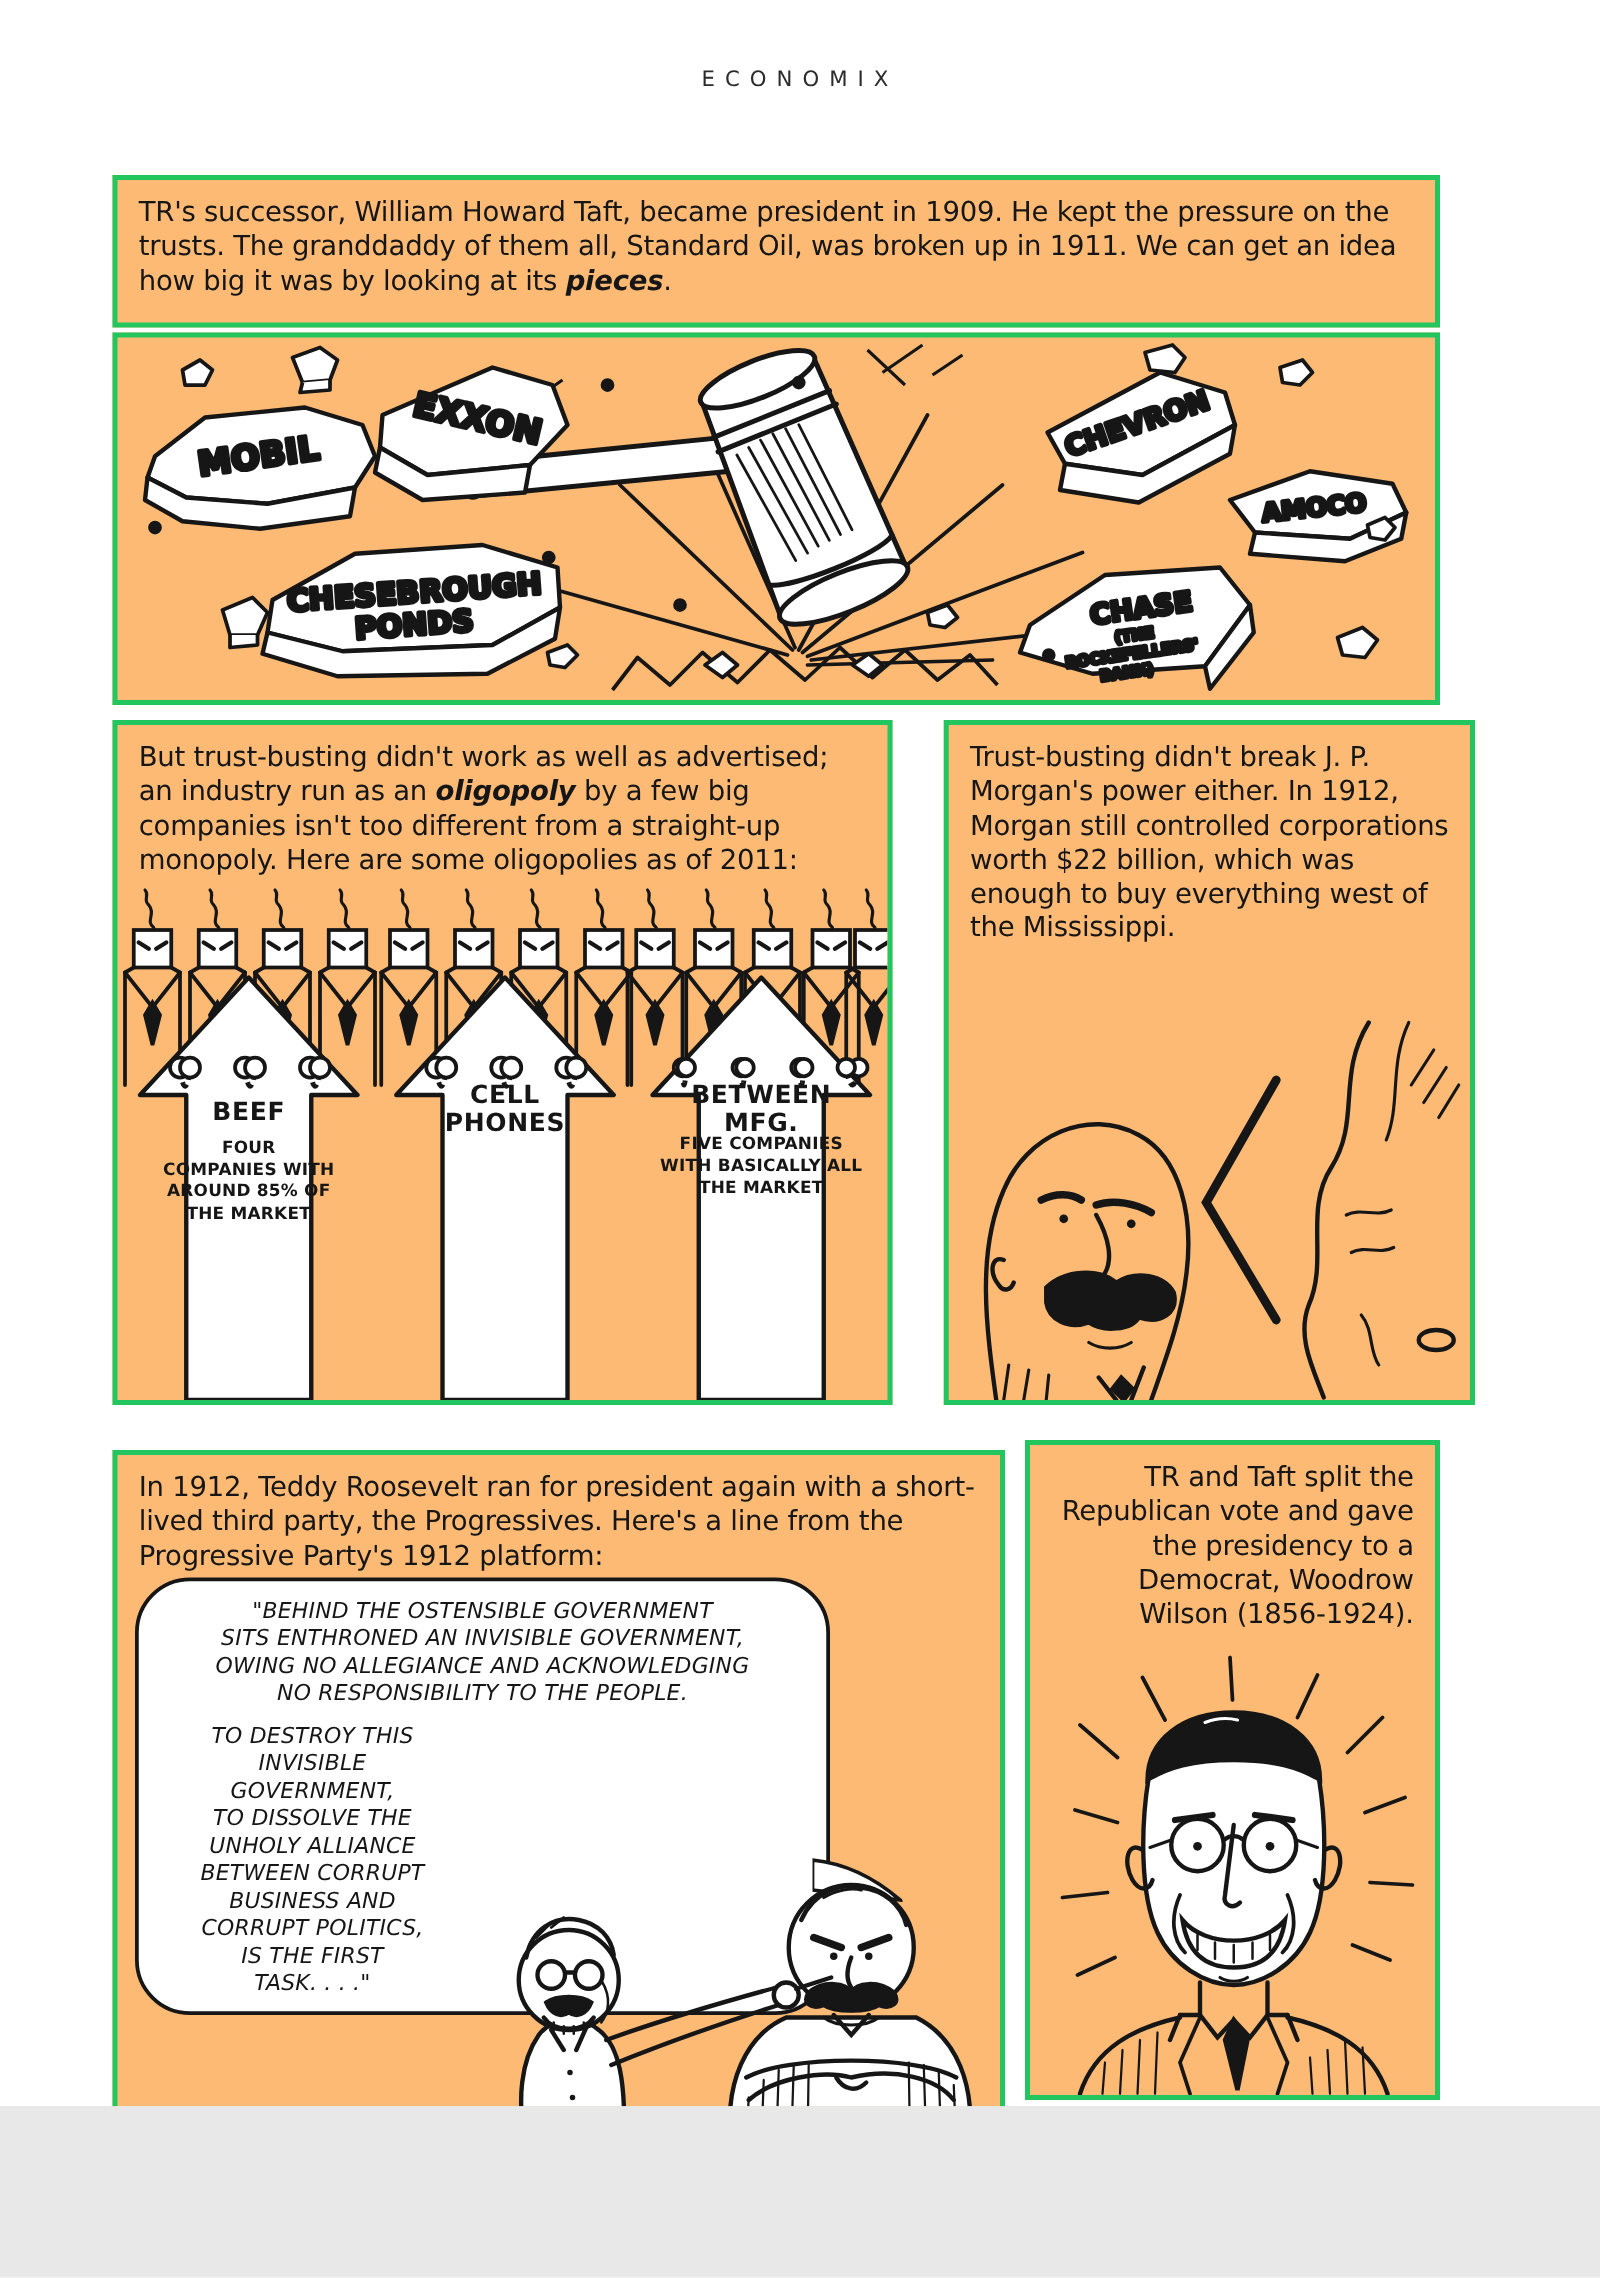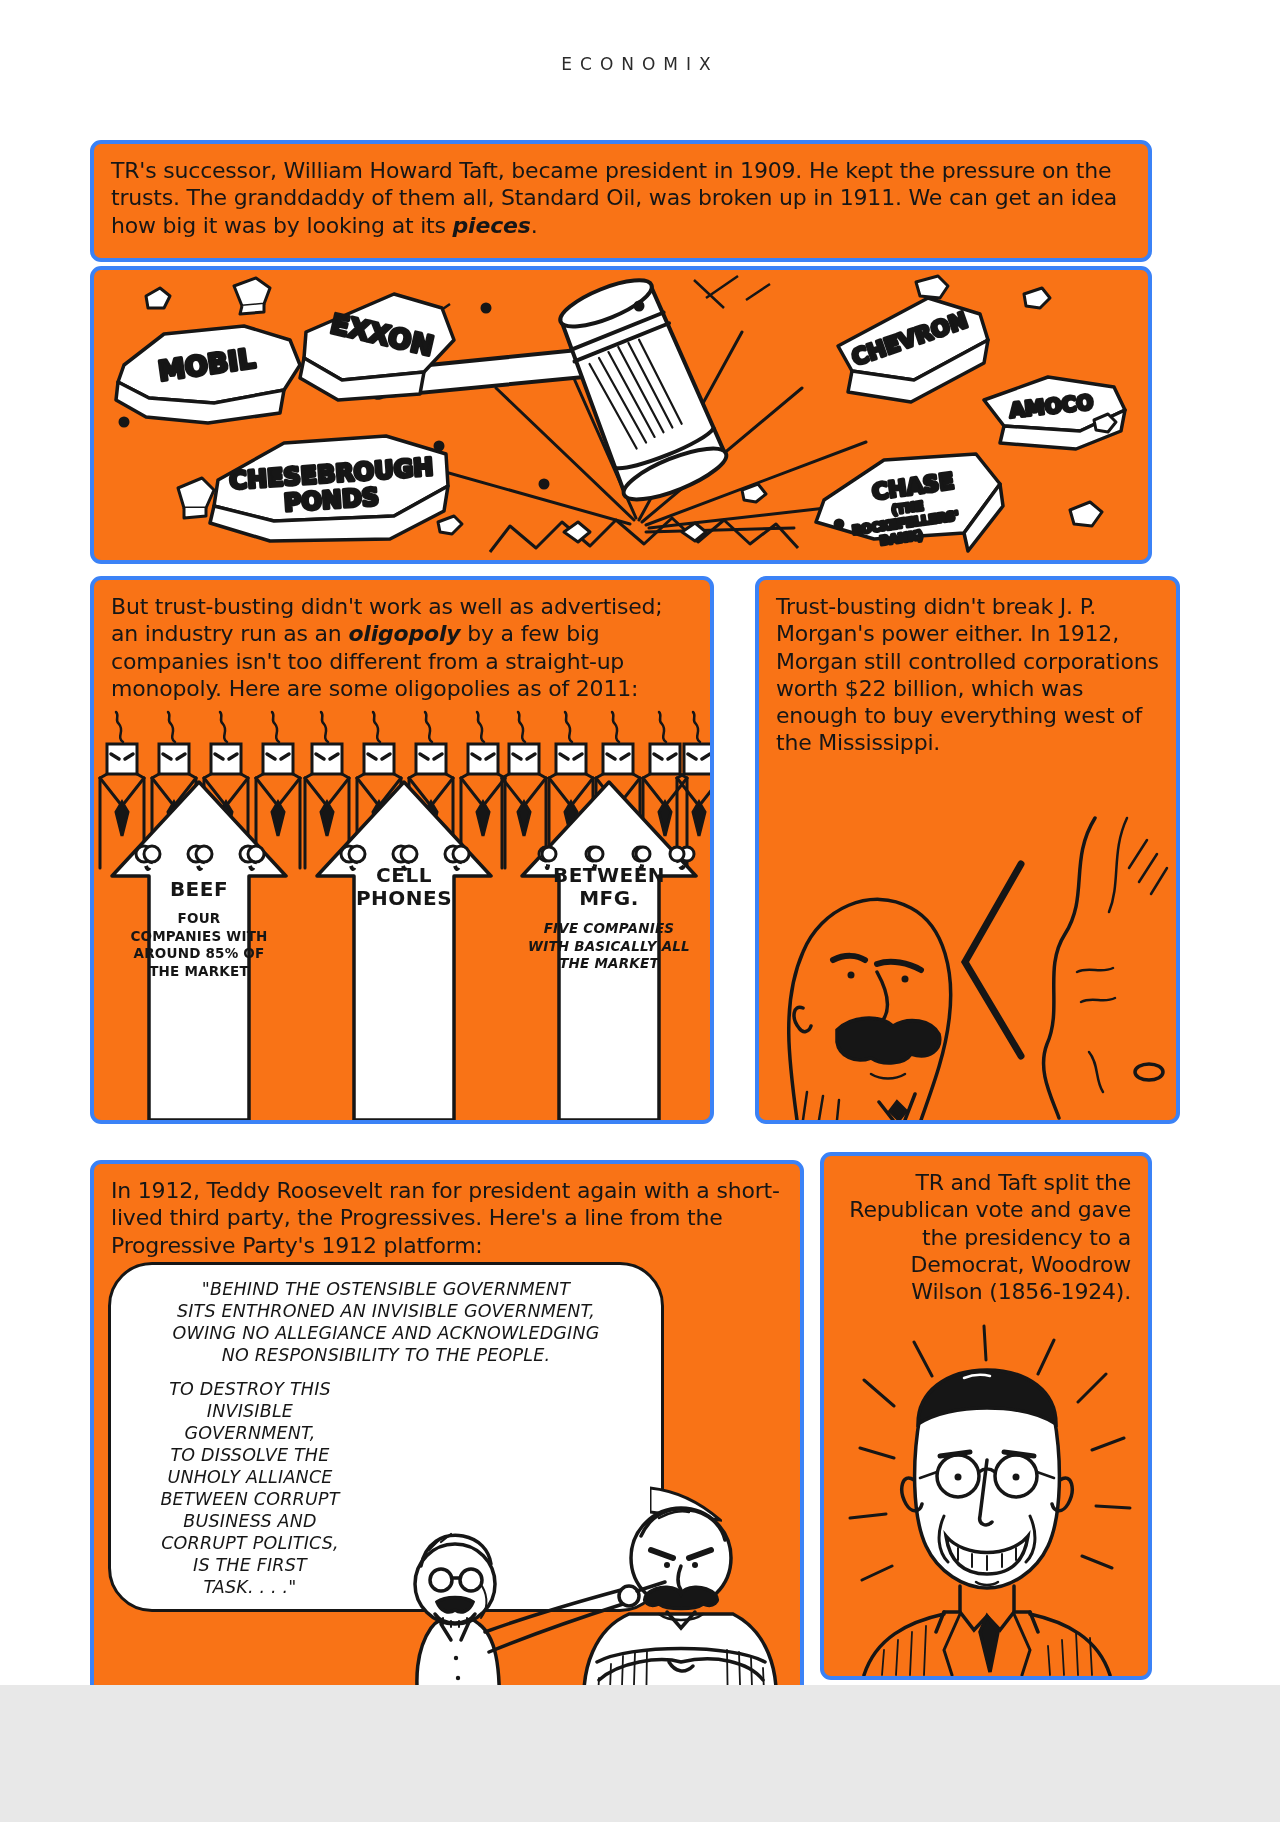--- a/index.html
+++ b/index.html
@@ -1,18 +1,18 @@
 <!DOCTYPE html>
 <html><head>
 <meta charset="utf-8">
 <style>
   html,body{margin:0;padding:0;background:#e8e8e8;}
   #stage{position:relative;width:1280px;height:1685px;background:#ffffff;margin:0 auto;
          font-family:"DejaVu Sans",sans-serif;color:#1a1a1a;overflow:hidden;}
-  .panel{position:absolute;background:#f97316;border:4px solid #3b82f6;border-radius:11px;box-sizing:border-box;overflow:hidden;}
+  .panel{position:absolute;background:#fdba74;border:4px solid #22c55e;border-radius:0;box-sizing:border-box;overflow:hidden;}
   .cap{margin:0;padding:13px 17px;font-size:22px;line-height:1.24;letter-spacing:-0.2px;color:#161616;}
   .em{font-weight:bold;font-style:italic;}
   .header-title{position:absolute;top:54px;left:0;width:100%;text-align:center;
                 font-size:17px;letter-spacing:8px;color:#2b2b2b;}
   .page-number{position:absolute;top:1740px;left:0;width:98%;text-align:center;
                font-size:16px;font-weight:bold;letter-spacing:1px;color:#161616;}
   .preline{white-space:pre-line;}
   svg{display:block;}
   .ill{position:absolute;}
   .arrow-label{position:absolute;text-align:center;font-weight:bold;color:#161616;}
@@ -205,21 +205,21 @@
     </svg>
     <div class="arrow-label arrow-title" style="left:15px;top:298px;width:180px;">BEEF</div>
     <div class="arrow-label arrow-detail" style="left:15px;top:330px;width:180px;">FOUR
 COMPANIES WITH
 AROUND 85% OF
 THE MARKET</div>
     <div class="arrow-label arrow-title" style="left:220px;top:284px;width:180px;">CELL
 PHONES</div>
     <div class="arrow-label arrow-title" style="left:425px;top:284px;width:180px;">BETWEEN
 MFG.</div>
-    <div class="arrow-label arrow-detail" style="left:425px;top:340px;width:180px;font-style:italic;">FIVE COMPANIES
+    <div class="arrow-label arrow-detail" style="left:425px;top:327px;width:180px;">FIVE COMPANIES
 WITH BASICALLY ALL
 THE MARKET</div>
   </div>
 
   <div class="panel" style="left:755px;top:576px;width:425px;height:548px;">
     <p class="cap">Trust-busting didn't break J. P. Morgan's power either. In 1912, Morgan still controlled corporations worth $22 billion, which was enough to buy everything west of the Mississippi.</p>
     <svg class="ill" style="left:0;top:232px;" width="417" height="308" viewBox="0 0 417 308">
       <g stroke="#161616" fill="none" stroke-width="3.5" stroke-linecap="round">
         <path d="M38,308 C30,250 22,190 44,140 C62,96 112,74 152,96 C186,114 196,162 190,208 C186,242 174,274 162,308"></path>
         <path d="M74,148 C86,142 98,143 106,148" stroke-width="6"></path>

